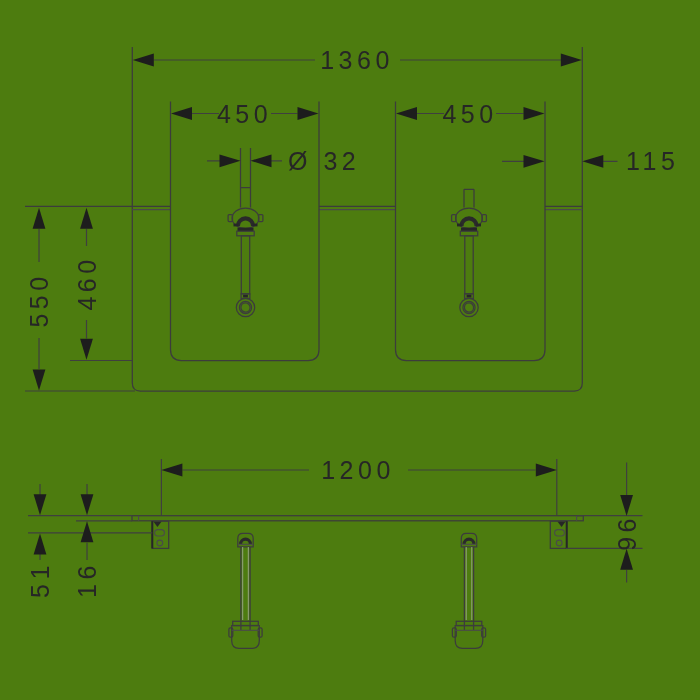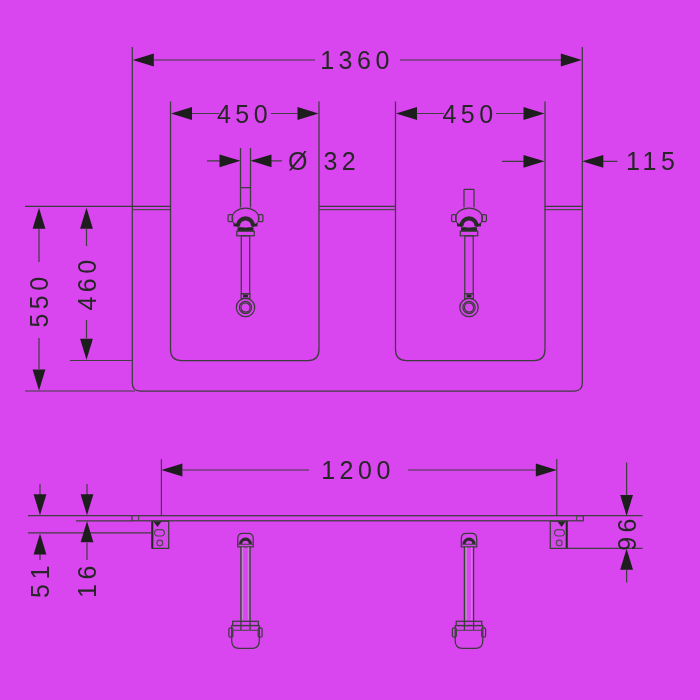--- a/index.html
+++ b/index.html
@@ -1,16 +1,16 @@
 <!DOCTYPE html>
 <html><head>
 <meta charset="utf-8">
 <style>
   html,body{margin:0;padding:0;background:#ffffff;}
-  .stage{position:relative;width:700px;height:700px;background:#d946ef;overflow:hidden;}
+  .stage{position:relative;width:700px;height:700px;background:#4d7c0f;overflow:hidden;}
   svg{display:block;}
   .ln{stroke:#3c3c3c;stroke-width:1.25;fill:none;}
   .lnthin{stroke:#4a4a4a;stroke-width:1.1;fill:none;}
   .dimln{stroke:#3f3f3f;stroke-width:1.2;fill:none;}
   .thick{stroke:#262626;stroke-width:2;fill:none;}
   .dk{fill:#262626;stroke:none;}
   .arr{fill:#1d1d1d;stroke:none;}
   .dim-text{
     font-family:"Liberation Sans", sans-serif;
     font-size:25px;

